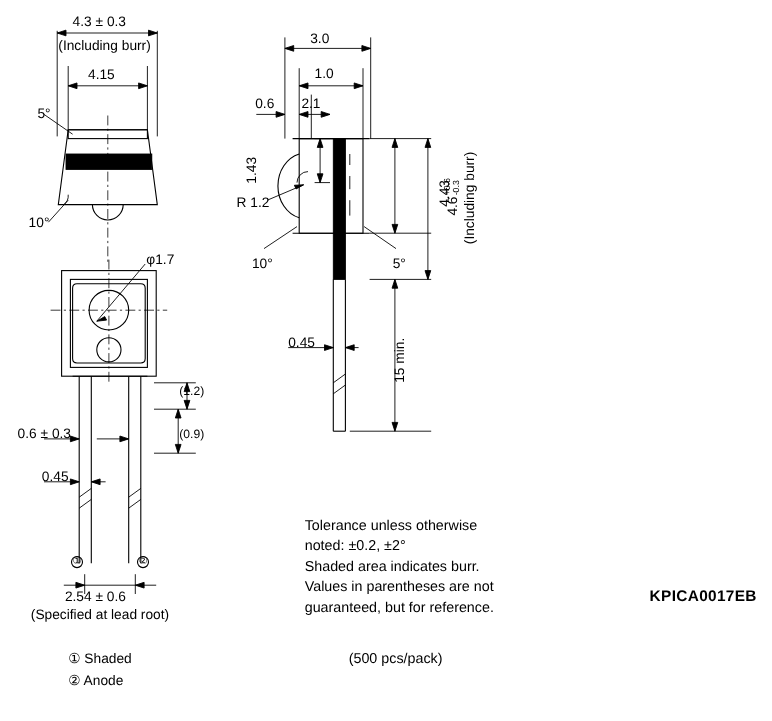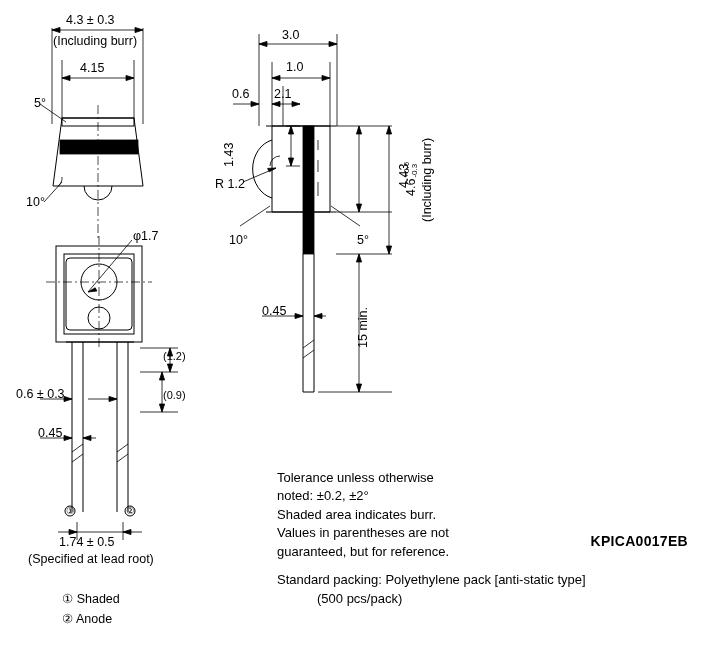--- a/index.html
+++ b/index.html
@@ -244,21 +244,21 @@
   <div class="lbl" style="left:34px; top:95px;">5°</div>
   <div class="lbl" style="left:26px; top:194px;">10°</div>
 
   <div class="lbl" style="left:133px; top:228px;">φ1.7</div>
   <div class="lbl small" style="left:163px; top:349px;">(1.2)</div>
   <div class="lbl small" style="left:163px; top:388px;">(0.9)</div>
   <div class="lbl" style="left:16px; top:386px;">0.6 ± 0.3</div>
   <div class="lbl" style="left:38px; top:425px;">0.45</div>
   <div class="lbl tiny" style="left:66px; top:505px;">①</div>
   <div class="lbl tiny" style="left:126px; top:505px;">②</div>
-  <div class="lbl" style="left:59px; top:534px;">1.74 ± 0.5</div>
+  <div class="lbl" style="left:59px; top:534px;">2.54 ± 0.6</div>
   <div class="lbl" style="left:28px; top:551px;">(Specified at lead root)</div>
   <div class="lbl" style="left:62px; top:591px;">① Shaded</div>
   <div class="lbl" style="left:62px; top:611px;">② Anode</div>
 
   <div class="lbl" style="left:282px; top:27px;">3.0</div>
   <div class="lbl" style="left:286px; top:59px;">1.0</div>
   <div class="lbl" style="left:232px; top:86px;">0.6</div>
   <div class="lbl" style="left:274px; top:86px;">2.1</div>
   <div class="lbl rot90" style="left:221px; top:167px;">1.43</div>
   <div class="lbl" style="left:215px; top:176px;">R 1.2</div>
@@ -278,17 +278,16 @@
   <div class="lbl rot90" style="left:419px; top:222px;">(Including burr)</div>
 
   <div class="lbl rot90" style="left:355px; top:348px;">15 min.</div>
   <div class="lbl" style="left:262px; top:303px;">0.45</div>
 
   <div class="lbl block" style="left:277px; top:422px; font-size:13px; line-height:1.42;margin-top:47px;">Tolerance unless otherwise
 noted: ±0.2, ±2°
 Shaded area indicates burr.
 Values in parentheses are not
 guaranteed, but for reference.</div>
-  <div class="lbl" style="left:277px; top:572px; font-size:13px;">Standard packing: Polyethylene pack [anti-static type]</div>
   <div class="lbl" style="left:317px; top:591px; font-size:13px;">(500 pcs/pack)</div>
 
   <div class="partno">KPICA0017EB</div>
 </div>
 
 </body></html>

